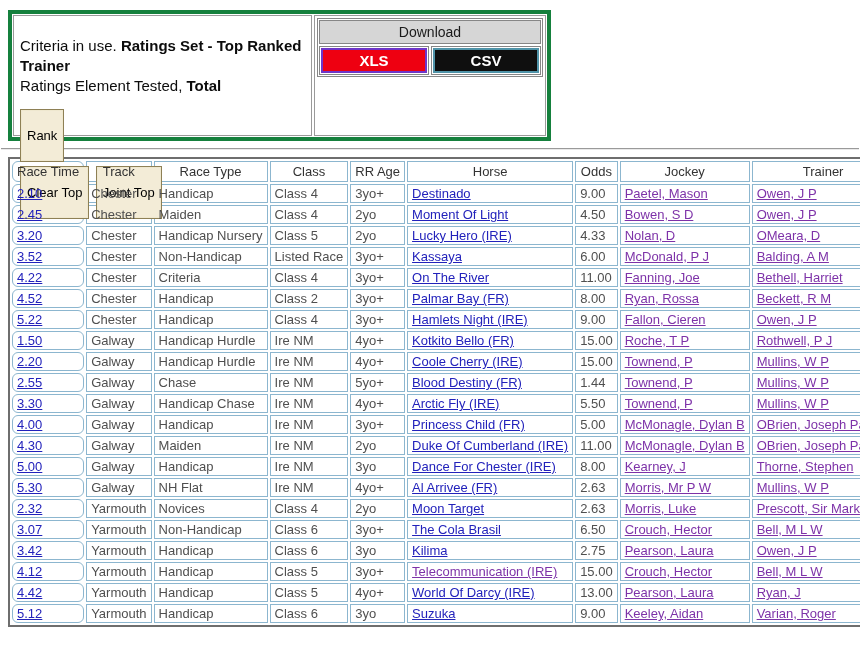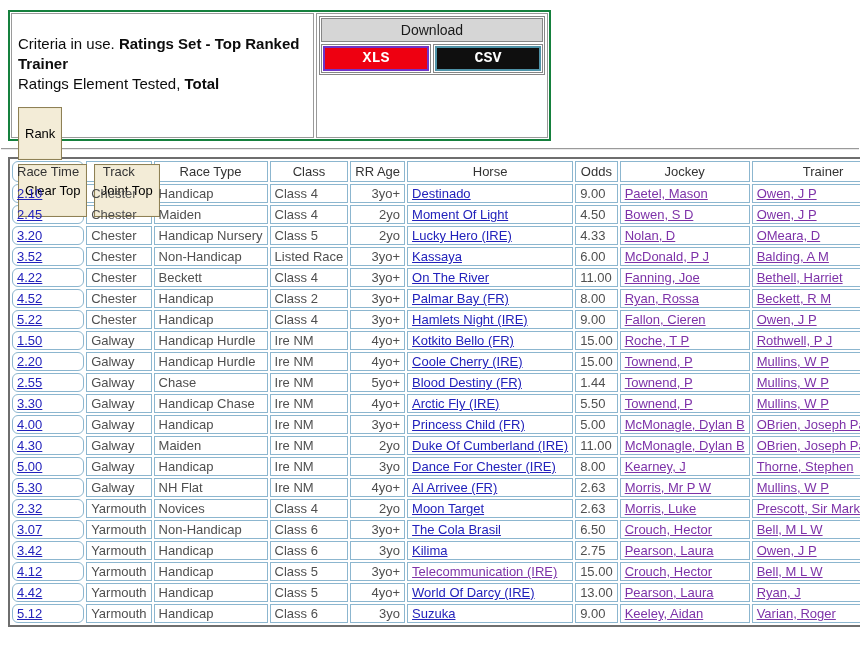--- a/index.html
+++ b/index.html
@@ -8,21 +8,21 @@
   }
   *{box-sizing:border-box;}
   html,body{margin:0;padding:0;}
   body{
     width:860px;height:648px;overflow:hidden;background:#fff;
     font-family:"Liberation Sans",sans-serif;color:#111;
   }
   
   .top-box{
     margin:10px 0 0 8px;width:543px;height:131px;
-    border:2px solid #15803d;display:flex;padding:1px;background:#fff;
+    border:4px solid #15803d;display:flex;padding:1px;background:#fff;
   }
   .criteria-cell{
     flex:1;border:1px solid #9a9a9a;padding:8px 6px 4px 6px;
     display:flex;flex-direction:column;
   }
   .criteria-text{font-size:15px;line-height:20px;color:#0c0c0c;margin-top:12px;}
   .criteria-text b{font-weight:bold;}
   .btn-row{margin-top:4px;}
   .btn-row.first{margin-top:13px;}
   .beige-btn{
@@ -31,21 +31,21 @@
     box-shadow:0 0 0 1px #efe8cf inset;padding:18px 6px;margin-right:2px;cursor:pointer;
   }
   .download-cell{
     width:232px;margin-left:2px;border:1px solid #9a9a9a;padding:2px;
   }
   .dl-table{border:1px solid #868686;padding:1px;}
   .dl-header{
     border:1px solid #868686;background:#d6d6d6;color:#1a1a1a;
     text-align:center;font-size:14px;padding:3px 0;margin-bottom:2px;
   }
-  .dl-buttons{display:flex;gap:2px;font-family:Liberation Mono, monospace;}
+  .dl-buttons{display:flex;gap:2px;}
   .dl-btn-cell{flex:1;border:1px solid #868686;padding:1px;}
   .dl-btn{
     display:block;text-align:center;color:#fff;font-weight:bold;font-size:15px;
     padding:2px 0;text-decoration:none;cursor:pointer;
   }
   .dl-btn.xls{background:var(--xls);border:2px solid #6e35c8;}
   .dl-btn.csv{background:var(--csv);border:2px solid #4f93a8;}
   
   hr.divider{margin:7px 1px;border:none;border-top:1px solid #9a9a9a;border-bottom:1px solid #e9e9e9;height:0;}
   
@@ -55,21 +55,21 @@
   }
   table.races th{
     border:1px solid var(--cellb);font-weight:normal;color:#333;
     padding:2px 4px;text-align:center;white-space:nowrap;
   }
   table.races td{
     border:1px solid var(--cellb);color:#4f4f4f;
     padding:1px 4px;white-space:nowrap;height:18px;
   }
   .c-time{min-width:52px;border-radius:6px;} .c-track{min-width:44px;} .c-type{min-width:94px;}
-  .c-class{min-width:56px;} .c-age{min-width:38px;text-align:right;} .c-horse{min-width:135px;}
+  .c-class{min-width:56px;} .c-age{min-width:38px;} .c-horse{min-width:135px;}
   .c-odds{min-width:28px;} .c-jockey{min-width:104px;} .c-trainer{min-width:114px;}
   a.lnk{text-decoration:underline;cursor:pointer;}
   a.lnk.fresh{color:var(--link);}
   a.lnk.visited{color:var(--visited);}
 </style>
 </head>
 <body>
 
 <div class="top-box">
   <div class="criteria-cell">
@@ -157,21 +157,21 @@
         <td class="c-class">Listed Race</td>
         <td class="c-age">3yo+</td>
         <td class="c-horse"><a class="lnk fresh">Kassaya</a></td>
         <td class="c-odds">6.00</td>
         <td class="c-jockey"><a class="lnk visited">McDonald, P J</a></td>
         <td class="c-trainer"><a class="lnk visited">Balding, A M</a></td>
       </tr>
       <tr>
         <td class="c-time"><a class="lnk fresh">4.22</a></td>
         <td class="c-track">Chester</td>
-        <td class="c-type">Beckett</td>
+        <td class="c-type">Criteria</td>
         <td class="c-class">Class 4</td>
         <td class="c-age">3yo+</td>
         <td class="c-horse"><a class="lnk fresh">On The River</a></td>
         <td class="c-odds">11.00</td>
         <td class="c-jockey"><a class="lnk visited">Fanning, Joe</a></td>
         <td class="c-trainer"><a class="lnk visited">Bethell, Harriet</a></td>
       </tr>
       <tr>
         <td class="c-time"><a class="lnk fresh">4.52</a></td>
         <td class="c-track">Chester</td>

